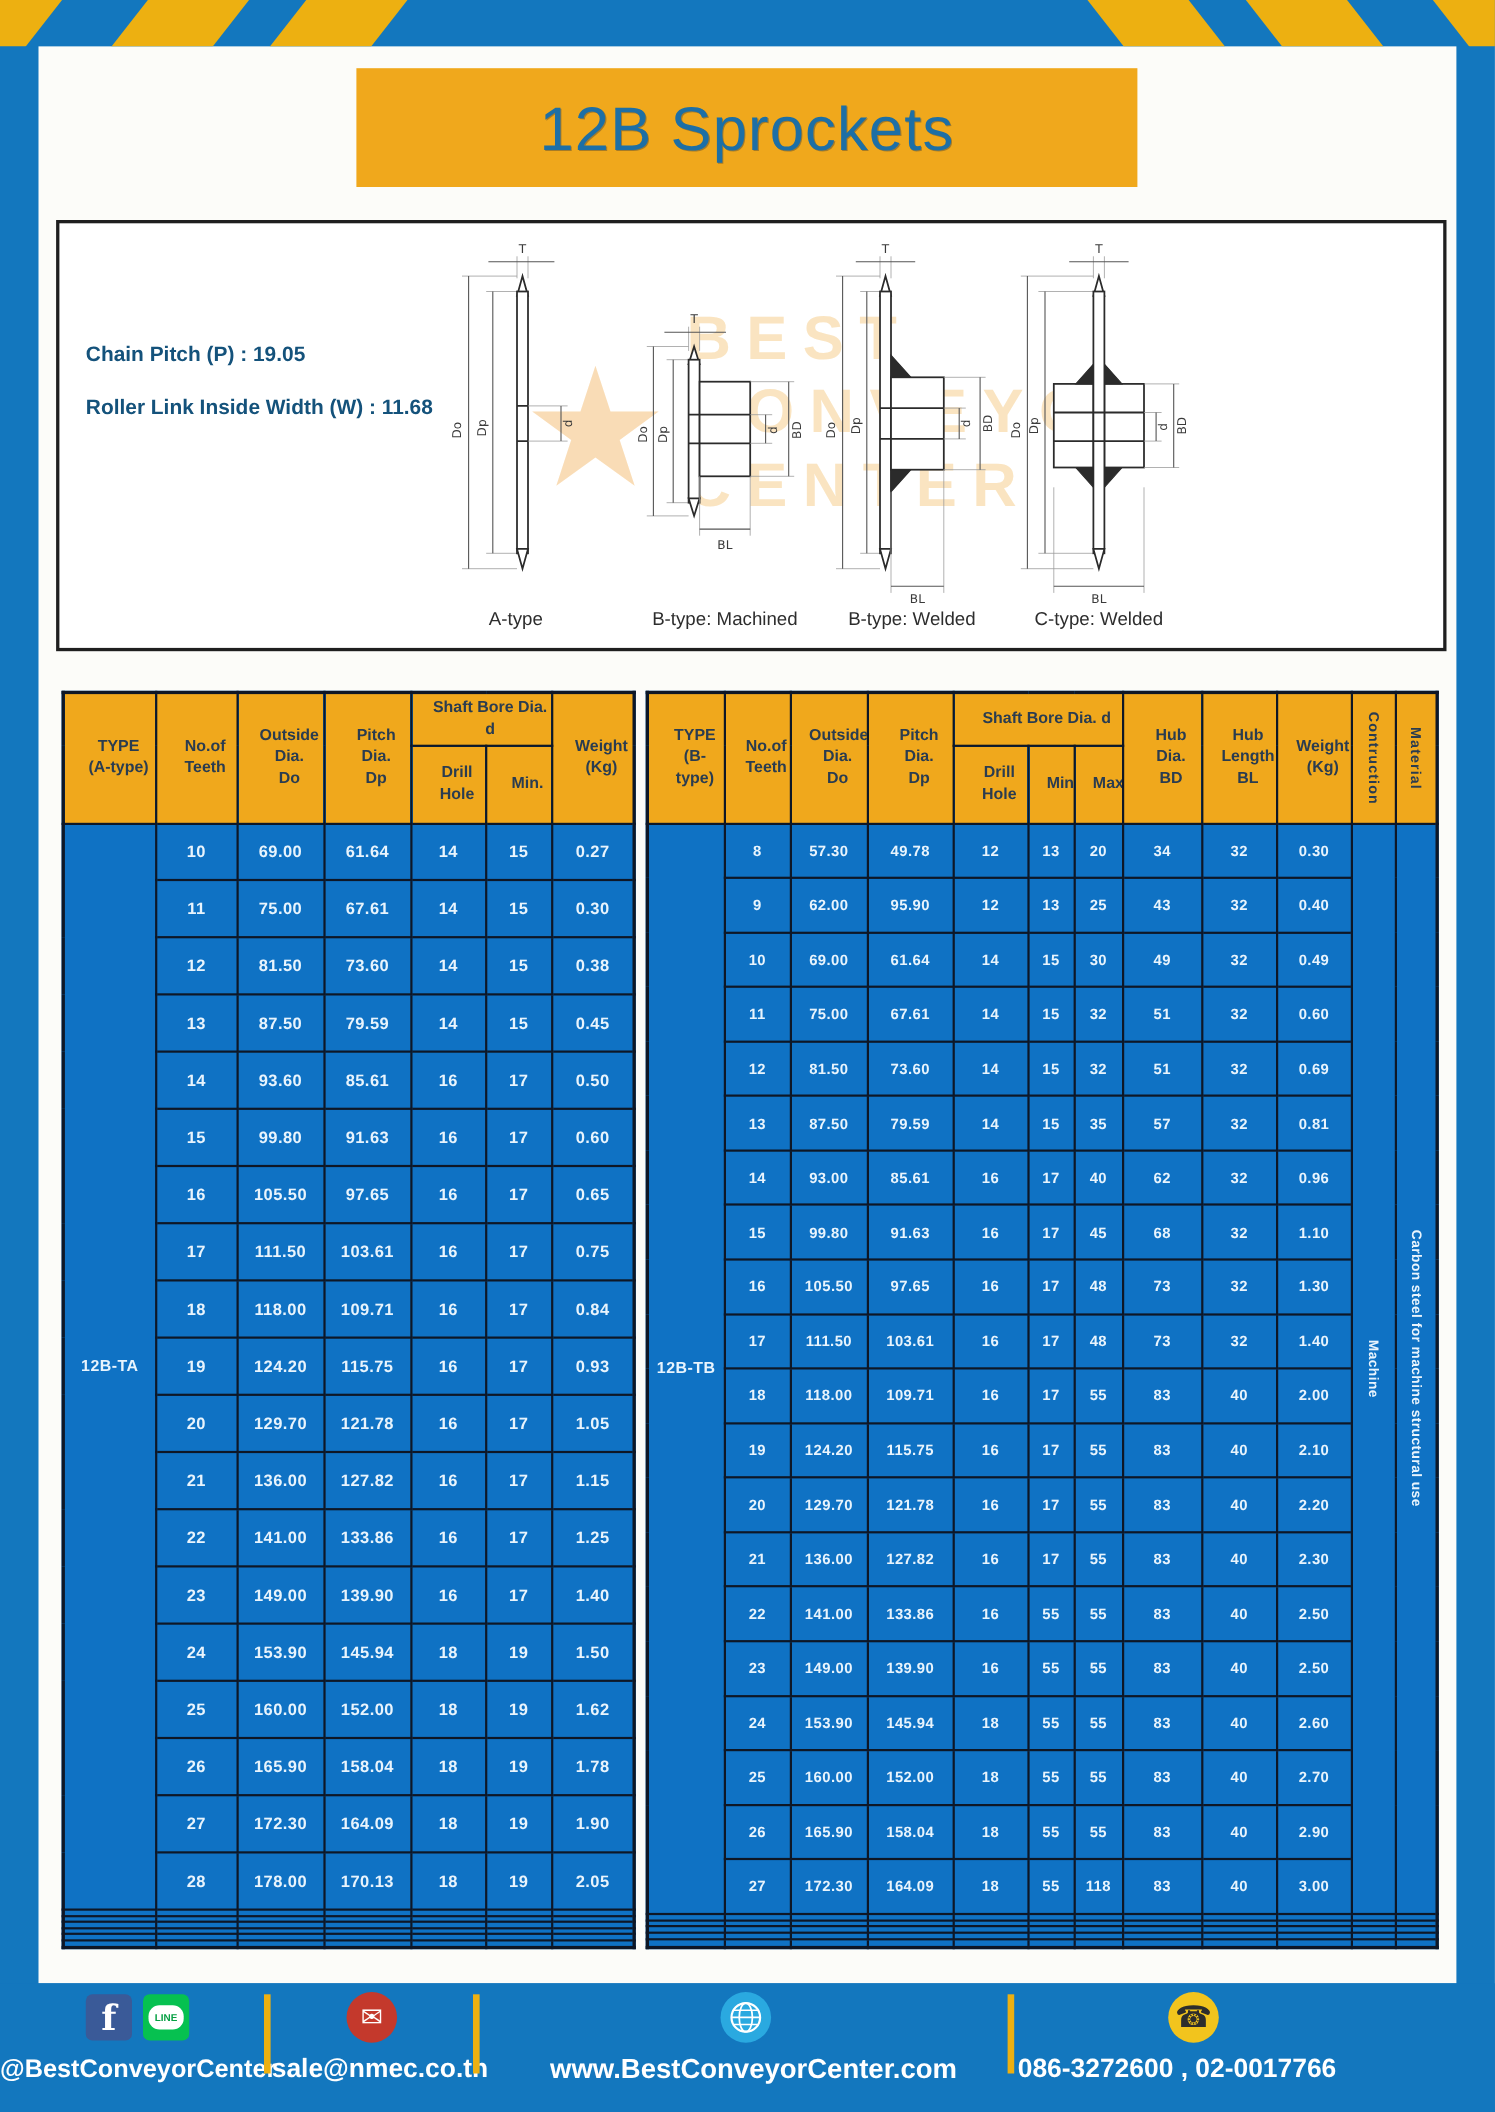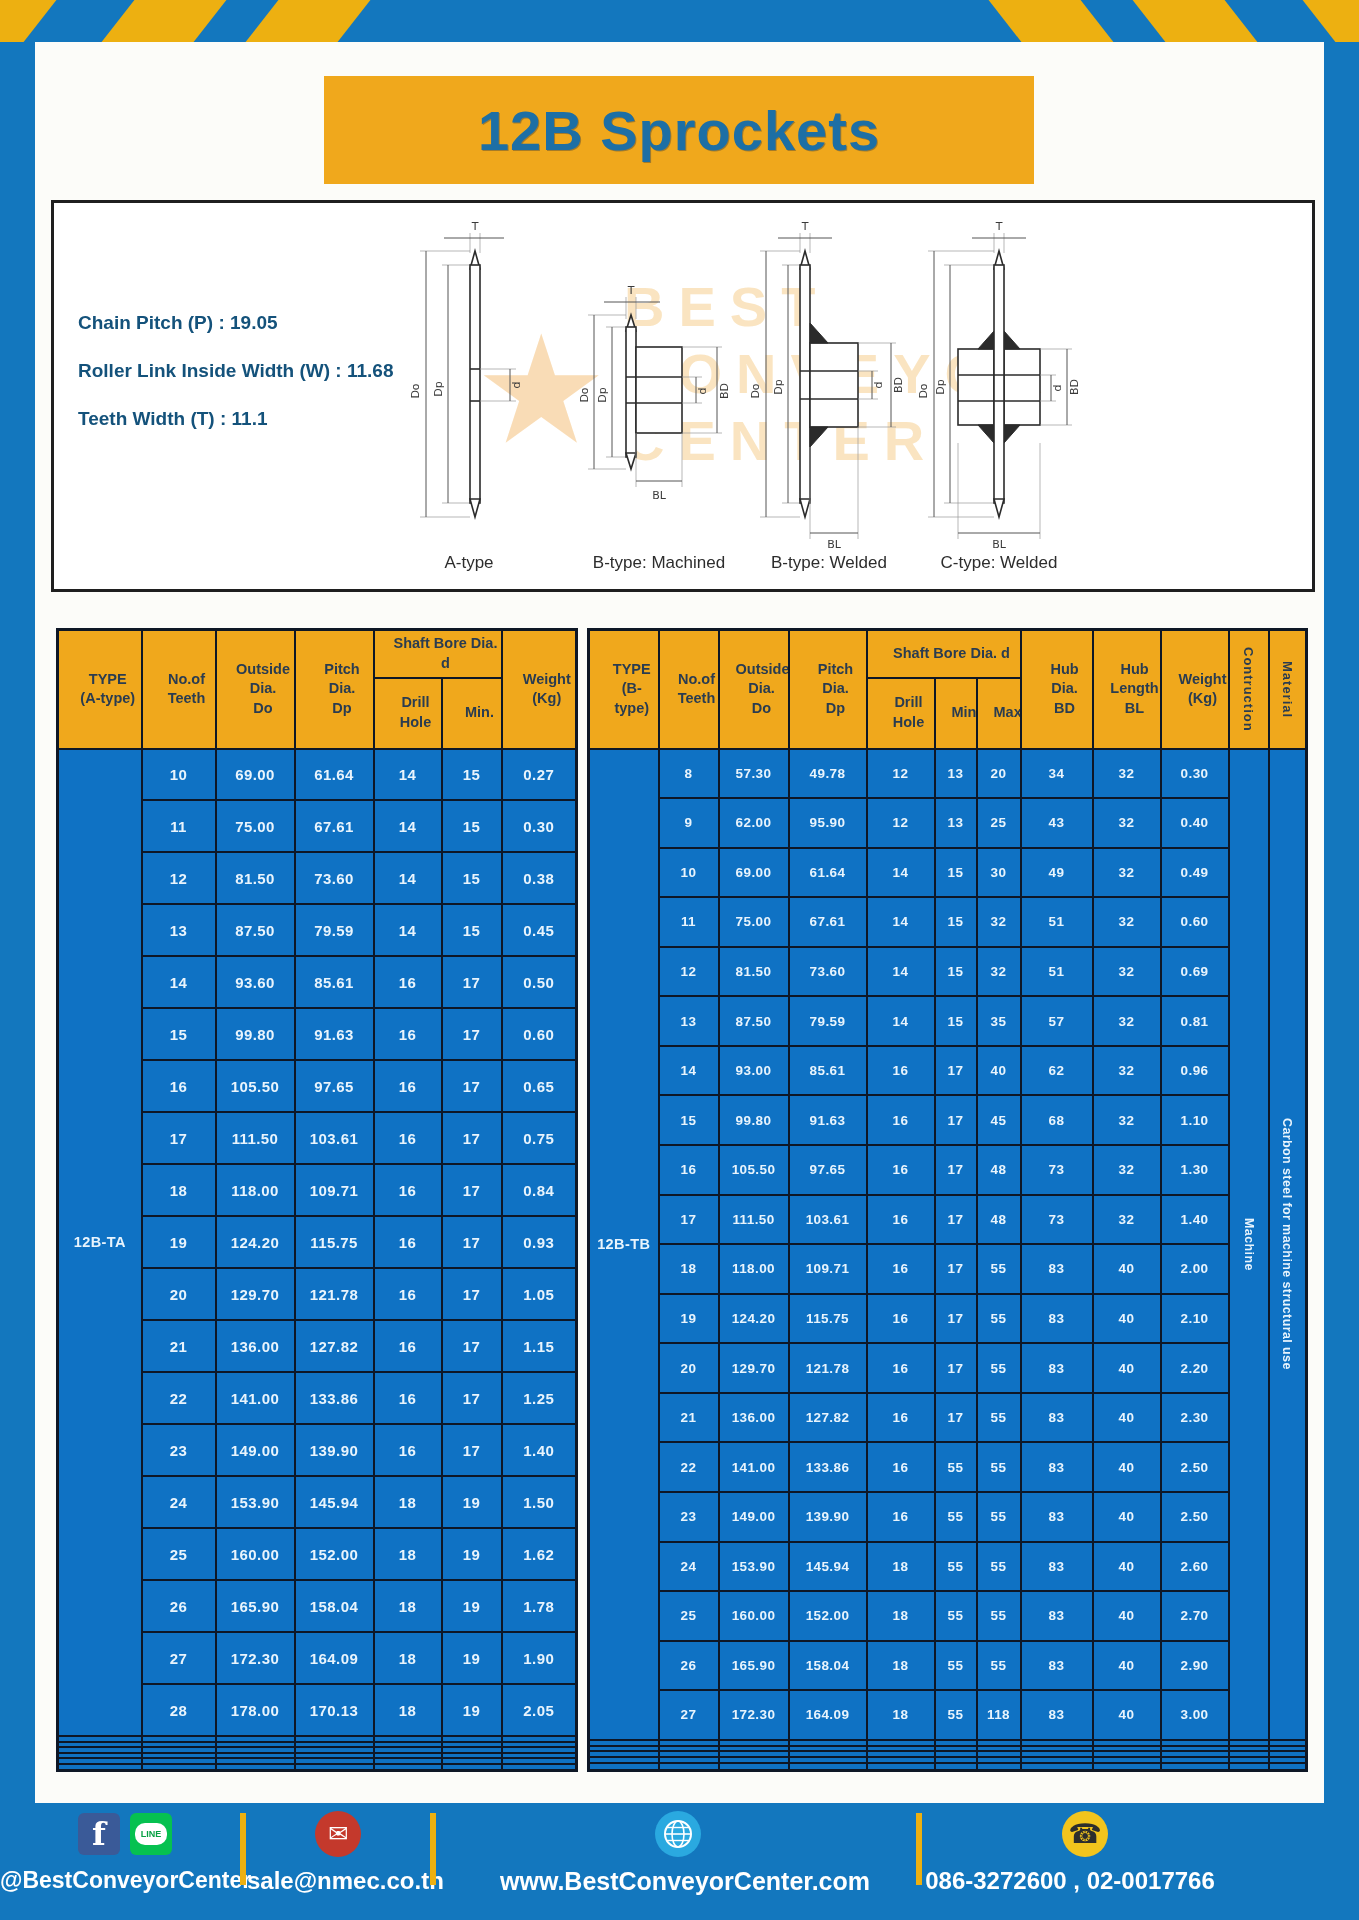--- a/index.html
+++ b/index.html
@@ -12,22 +12,22 @@
   .top-band{position:absolute;left:0;top:0;width:100%;height:42px;background:var(--brand-blue,#1377BE);overflow:hidden;z-index:3;}
   .stripe{position:absolute;top:-8px;height:58px;width:92px;background:var(--stripe-yellow,#EDB011);}
   .stripe.l{transform:skewX(-38deg);}
   .stripe.r{transform:skewX(38deg);}
   
   .page{position:absolute;left:35px;top:42px;width:1289px;height:1761px;background:#fcfcf9;z-index:1;}
   .title-box{
     position:absolute;left:289px;top:20px;width:710px;height:108px;
     background:var(--brand-yellow,#F0A81C);
     display:flex;align-items:center;justify-content:center;
-    font-size:56px;font-weight:bold;color:var(--title-blue,#1D6FA5);
-    letter-spacing:1px;text-shadow:1px 1px 0 rgba(30,40,60,.35);margin-top:14px;
+    font-size:56px;font-weight:normal;color:var(--title-blue,#1D6FA5);
+    letter-spacing:1px;text-shadow:1px 1px 0 rgba(30,40,60,.35);
   }
   
   .diagram-panel{position:absolute;left:16px;top:158px;width:1264px;height:392px;background:#ffffff;border:3px solid #1f1f1f;box-sizing:border-box;}
   .specs{position:absolute;left:24px;top:96px;z-index:2;}
   .spec-line{font-size:19px;line-height:48px;font-weight:bold;color:var(--spec-text,#14527B);white-space:nowrap;}
   .watermark{position:absolute;left:420px;top:60px;z-index:0;opacity:.45;pointer-events:none;}
   .wm-star{position:absolute;left:0px;top:40px;font-size:150px;color:#f2b35f;}
   .wm-text{position:absolute;left:150px;top:10px;font-size:56px;font-weight:bold;letter-spacing:14px;color:#f4c577;line-height:1.2;white-space:nowrap;}
   .dwg{position:absolute;top:16px;z-index:1;}
   .dwg-a{left:350px;} .dwg-b1{left:520px;} .dwg-b2{left:690px;} .dwg-c{left:860px;}
@@ -92,21 +92,20 @@
       <div class="wm-text">
         <div>BEST</div>
         <div>CONVEYOR</div>
         <div>CENTER</div>
       </div>
     </div>
 
     <div class="specs">
       <div class="spec-line">Chain Pitch (P)  :  19.05</div>
       <div class="spec-line">Roller Link Inside Width (W) : 11.68</div>
-      <div class="spec-line">Teeth Width (T)  :  11.1</div>
     </div>
 
     <svg class="dwg dwg-a" width="140" height="330" viewBox="0 0 140 330">
       <line class="ext" x1="66" y1="34" x2="66" y2="14"></line>
         <line class="ext" x1="76" y1="34" x2="76" y2="14"></line>
       <line class="dimline" x1="40" y1="19" x2="100" y2="19"></line>
       <text class="dim" x="71" y="11">T</text>
       <line class="ext" x1="66" y1="32" x2="16" y2="32"></line>
         <line class="ext" x1="66" y1="298" x2="16" y2="298"></line>
       <line class="dimline" x1="22" y1="32" x2="22" y2="298"></line>

